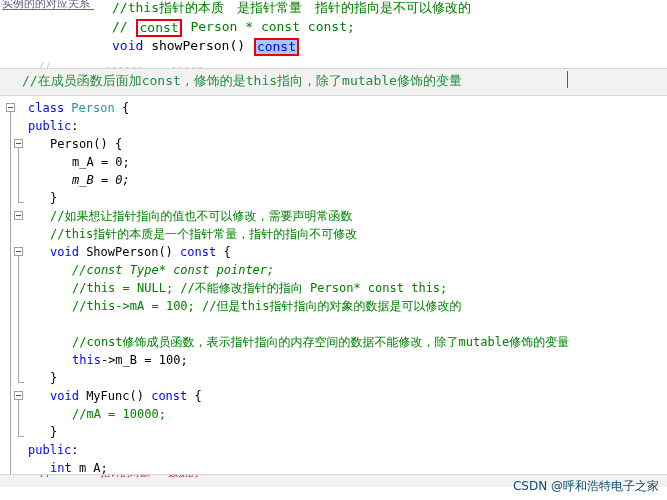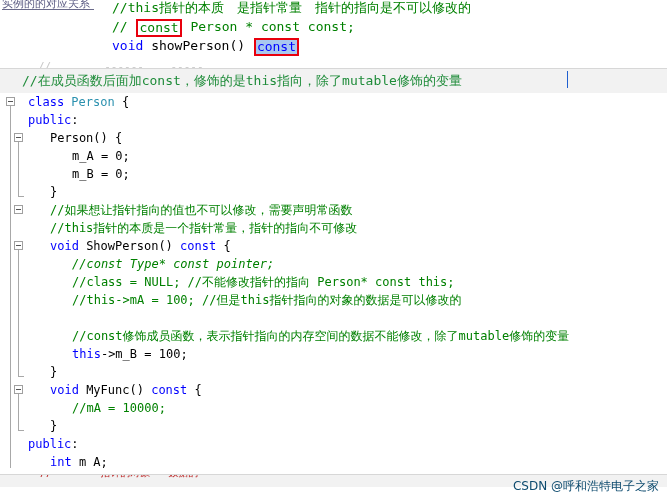--- a/index.html
+++ b/index.html
@@ -85,21 +85,21 @@
     font-size:13px;color:#1f8c3a;white-space:pre;
     font-family:"DejaVu Sans Mono","Liberation Mono",monospace;
   }
   #mid-caret{
     position:absolute;left:567px;top:13px;width:1px;height:17px;
     background:#1f5fd0;
   }
 
   
   #editor{
-    position:absolute;left:0;top:93px;width:667px;height:375px;
+    position:absolute;left:0;top:99px;width:667px;height:375px;
     background:#ffffff;
     overflow:hidden;
   }
   #gutter{
     position:absolute;left:0;top:0;width:26px;height:375px;
   }
   #code-area{
     position:absolute;left:26px;top:0;width:641px;height:375px;
   }
   #code-area .code-line{padding-left:2px;}
@@ -179,27 +179,27 @@
       <div class="guide" style="left: 18px; top: 157px; height: 126px;"></div>
       <div class="guide-tick" style="left: 18px; top: 283px; width: 6px;"></div>
       <div class="guide" style="left: 18px; top: 301px; height: 36px;"></div>
       <div class="guide-tick" style="left: 18px; top: 337px; width: 6px;"></div>
     </div>
   <div id="code-area">
       <div class="code-line" style="padding-left: 2px;"><span class="kw">class </span><span class="type">Person</span><span class="plain"> {</span></div>
       <div class="code-line" style="padding-left: 2px;"><span class="kw">public</span><span class="plain">:</span></div>
       <div class="code-line" style="padding-left: 24px;"><span class="plain">Person() {</span></div>
       <div class="code-line" style="padding-left: 46px;"><span class="plain">m_A = 0;</span></div>
-      <div class="code-line" style="padding-left: 46px;"><span class="plain">m_B = 0;</span></div>
+      <div class="code-line" style="padding-left: 46px; font-style: italic;"><span class="plain">m_B = 0;</span></div>
       <div class="code-line" style="padding-left: 24px;"><span class="plain">}</span></div>
       <div class="code-line" style="padding-left: 24px;"><span class="cmt">//如果想让指针指向的值也不可以修改，需要声明常函数</span></div>
       <div class="code-line" style="padding-left: 24px;"><span class="cmt">//this指针的本质是一个指针常量，指针的指向不可修改</span></div>
       <div class="code-line" style="padding-left: 24px;"><span class="kw">void</span><span class="plain"> ShowPerson() </span><span class="kw">const</span><span class="plain"> {</span></div>
       <div class="code-line" style="padding-left: 46px; font-style: italic;"><span class="cmt">//const Type* const pointer;</span></div>
-      <div class="code-line" style="padding-left: 46px;"><span class="cmt">//class = NULL; //不能修改指针的指向 Person* const this;</span></div>
+      <div class="code-line" style="padding-left: 46px;"><span class="cmt">//this = NULL; //不能修改指针的指向 Person* const this;</span></div>
       <div class="code-line" style="padding-left: 46px;"><span class="cmt">//this-&gt;mA = 100; //但是this指针指向的对象的数据是可以修改的</span></div>
       <div class="code-line" style="padding-left: 2px;">&nbsp;</div>
       <div class="code-line" style="padding-left: 46px;"><span class="cmt">//const修饰成员函数，表示指针指向的内存空间的数据不能修改，除了mutable修饰的变量</span></div>
       <div class="code-line" style="padding-left: 46px;"><span class="kw">this</span><span class="plain">-&gt;m_B = 100;</span></div>
       <div class="code-line" style="padding-left: 24px;"><span class="plain">}</span></div>
       <div class="code-line" style="padding-left: 24px;"><span class="kw">void</span><span class="plain"> MyFunc() </span><span class="kw">const</span><span class="plain"> {</span></div>
       <div class="code-line" style="padding-left: 46px;"><span class="cmt">//mA = 10000;</span></div>
       <div class="code-line" style="padding-left: 24px;"><span class="plain">}</span></div>
       <div class="code-line" style="padding-left: 2px;"><span class="kw">public</span><span class="plain">:</span></div>
       <div class="code-line" style="padding-left: 24px;"><span class="kw">int</span><span class="plain"> m_A;</span></div>

